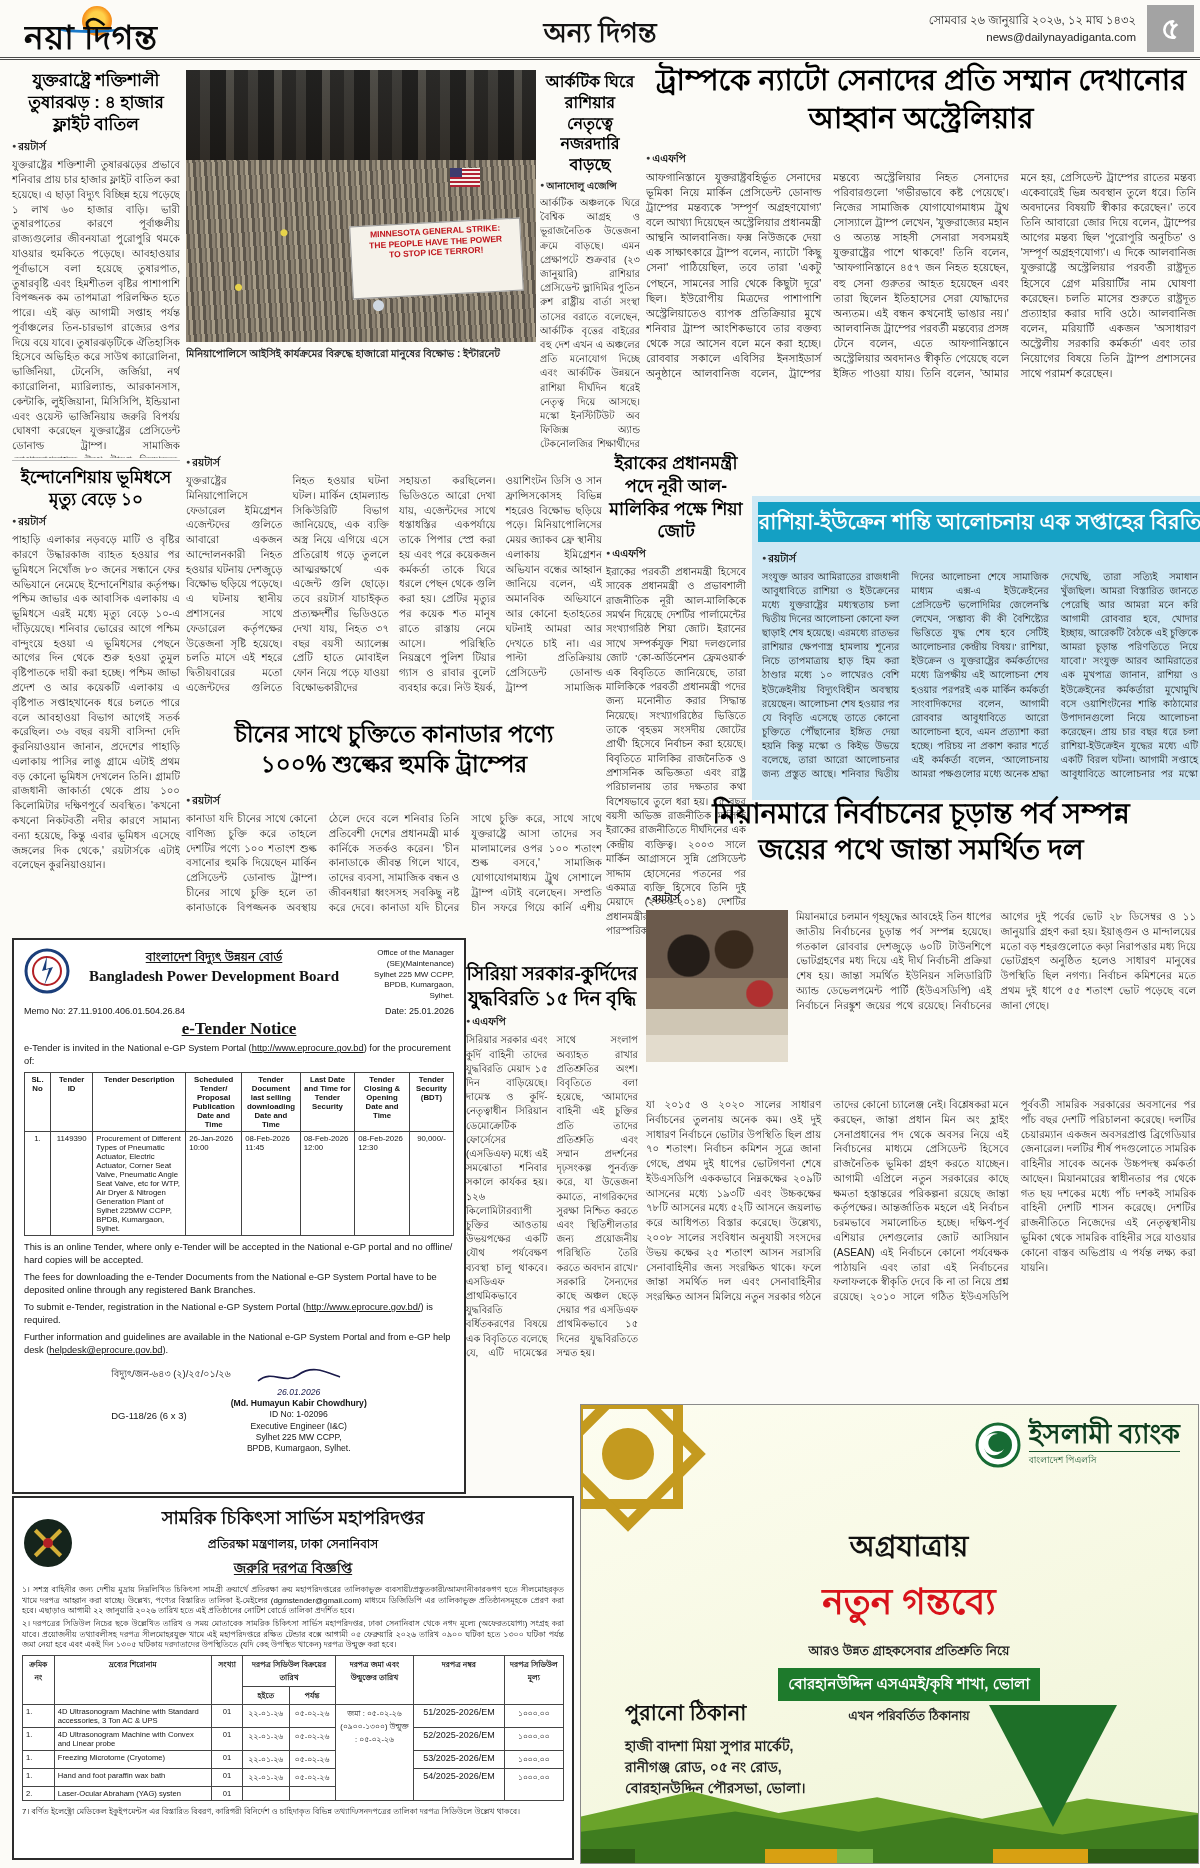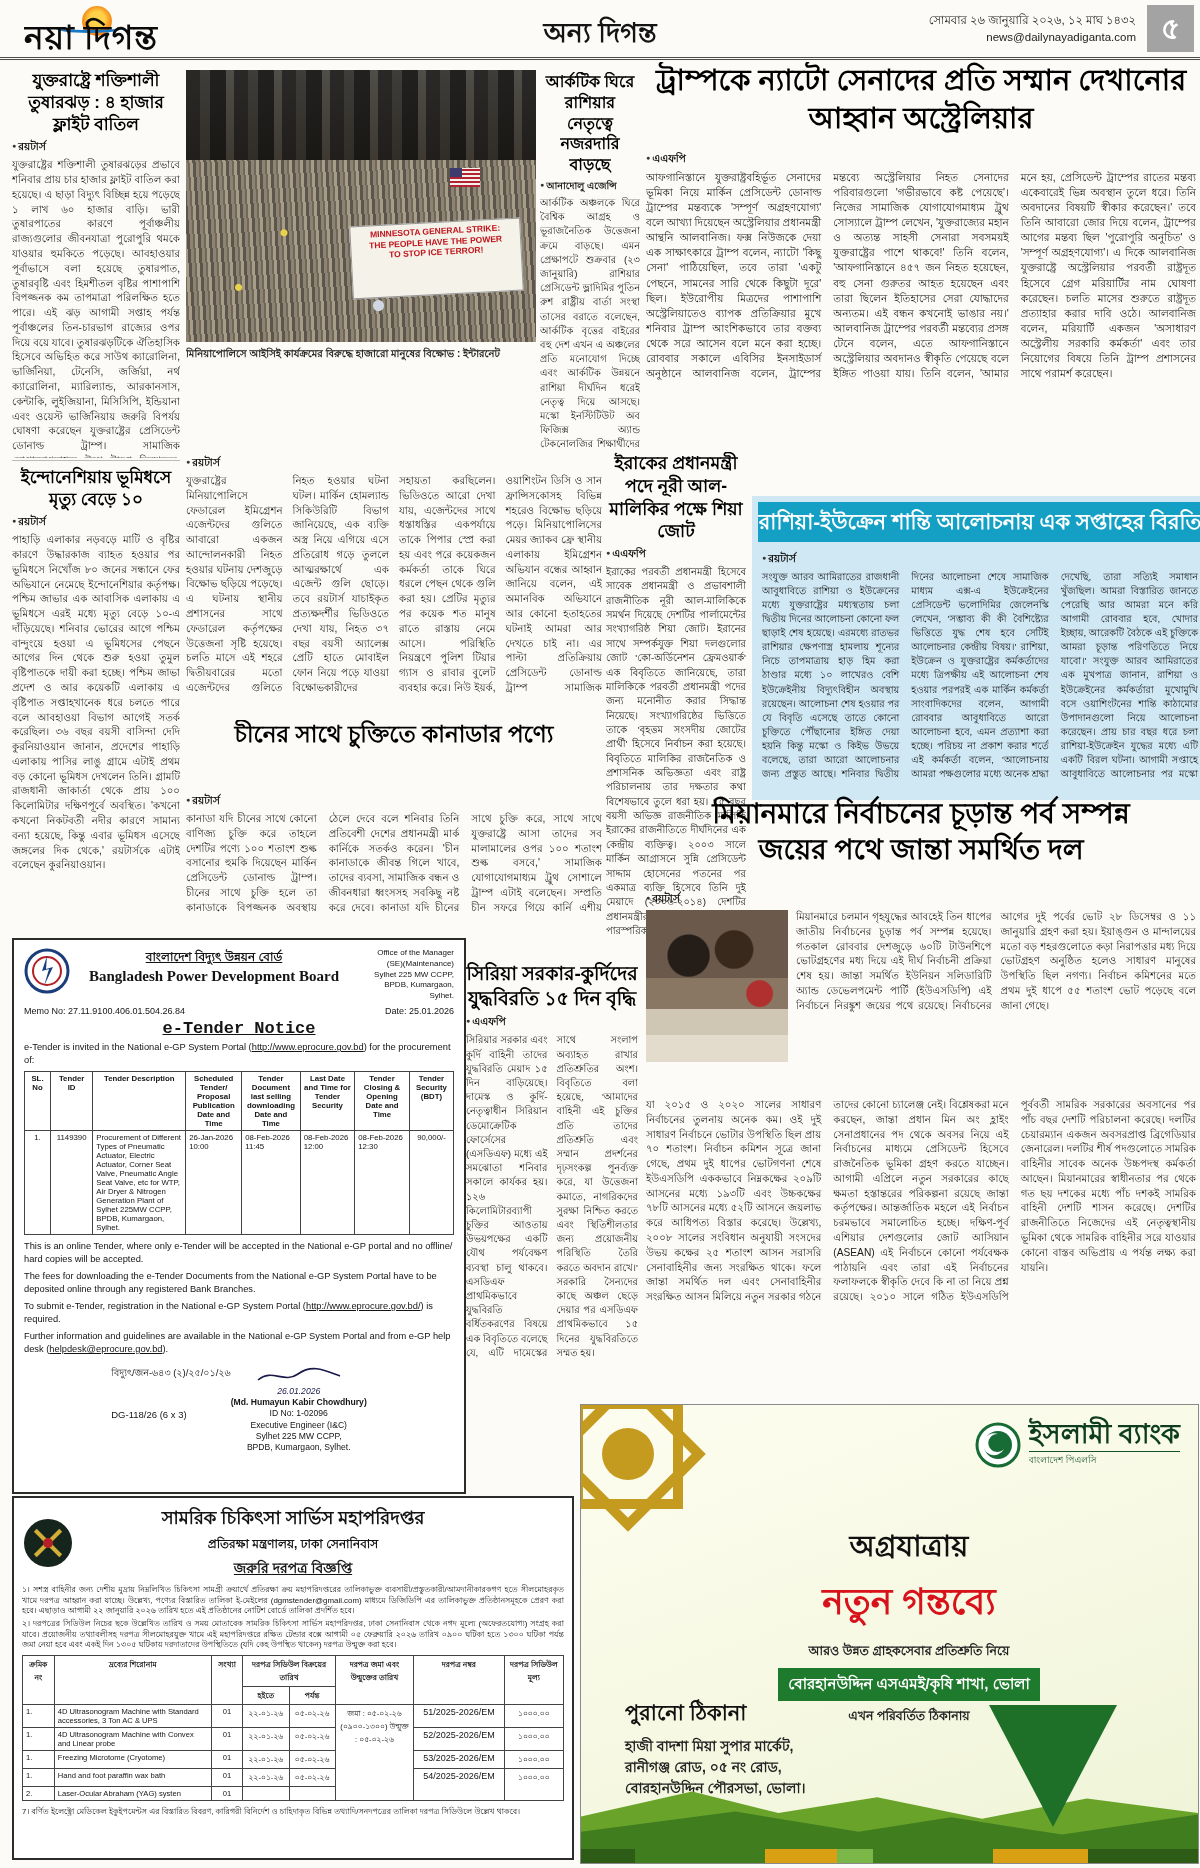--- a/index.html
+++ b/index.html
@@ -146,20 +146,21 @@
   </div>
   <div id="caption1" class="abs" style="left:186px;top:346px;width:350px;height:18px;">মিনিয়াপোলিসে আইসিই কার্যক্রমের বিরুদ্ধে হাজারো মানুষের বিক্ষোভ : ইন্টারনেট</div>
 
   <div class="abs" style="left:186px;top:452px;width:416px;height:264px;">
     <div class="byline">রয়টার্স</div>
     <div class="body-t cols4" style="height:236px;">যুক্তরাষ্ট্রের মিনিয়াপোলিসে ফেডারেল ইমিগ্রেশন এজেন্টদের গুলিতে আবারো একজন আন্দোলনকারী নিহত হওয়ার ঘটনায় দেশজুড়ে বিক্ষোভ ছড়িয়ে পড়েছে। এ ঘটনায় স্থানীয় প্রশাসনের সাথে ফেডারেল কর্তৃপক্ষের উত্তেজনা সৃষ্টি হয়েছে। চলতি মাসে এই শহরে দ্বিতীয়বারের মতো এজেন্টদের গুলিতে নিহত হওয়ার ঘটনা ঘটল। মার্কিন হোমল্যান্ড সিকিউরিটি বিভাগ জানিয়েছে, এক ব্যক্তি অস্ত্র নিয়ে এগিয়ে এসে প্রতিরোধ গড়ে তুললে আত্মরক্ষার্থে এক এজেন্ট গুলি ছোড়ে। তবে রয়টার্স যাচাইকৃত প্রত্যক্ষদর্শীর ভিডিওতে দেখা যায়, নিহত ৩৭ বছর বয়সী অ্যালেক্স প্রেটি হাতে মোবাইল ফোন নিয়ে পড়ে যাওয়া বিক্ষোভকারীদের সহায়তা করছিলেন। ভিডিওতে আরো দেখা যায়, এজেন্টদের সাথে ধস্তাধস্তির একপর্যায়ে তাকে পিপার স্প্রে করা হয় এবং পরে কয়েকজন কর্মকর্তা তাকে ঘিরে ধরলে পেছন থেকে গুলি করা হয়। প্রেটির মৃত্যুর পর কয়েক শত মানুষ রাতে রাস্তায় নেমে আসে। পরিস্থিতি নিয়ন্ত্রণে পুলিশ টিয়ার গ্যাস ও রাবার বুলেট ব্যবহার করে। নিউ ইয়র্ক, ওয়াশিংটন ডিসি ও সান ফ্রান্সিসকোসহ বিভিন্ন শহরেও বিক্ষোভ ছড়িয়ে পড়ে। মিনিয়াপোলিসের মেয়র জ্যাকব ফ্রে স্থানীয় এলাকায় ইমিগ্রেশন অভিযান বন্ধের আহ্বান জানিয়ে বলেন, এই অমানবিক অভিযানে আর কোনো হতাহতের ঘটনাই আমরা আর দেখতে চাই না। এর পাল্টা প্রতিক্রিয়ায় প্রেসিডেন্ট ডোনাল্ড ট্রাম্প সামাজিক যোগাযোগমাধ্যমে স্থানীয় নেতৃত্বের 'উসকানি দেয়ার' অভিযোগ করেন। ভাইস প্রেসিডেন্ট জেডি ভ্যান্স স্থানীয় প্রশাসনের সহযোগিতা না পাওয়ার কথা উল্লেখ করলেও গভর্নর ওয়ালজ বলেন, এই অভিযান স্থানীয় পুলিশ ব্যবস্থার ওপর বাড়তি চাপ সৃষ্টি করছে। এর আগে চলতি মাসে আরেক মার্কিন নাগরিক রেনি গুডের গুলিতে নিহত হওয়া, স্কুলশিশু ও পাঁচ বছর বয়সী এক শিশুকে আটকসহ একাধিক ঘটনায় জনমনে ক্ষোভ তৈরি হয়। সর্বশেষ এই ঘটনার পর দেশজুড়ে ইমিগ্রেশন অভিযানের বিরুদ্ধে প্রতিবাদ আরো তীব্র হয়ে উঠেছে। নিরাপত্তাজনিত কারণে মিনিয়াপোলিস ইনস্টিটিউট অব আর্ট সাময়িকভাবে বন্ধ ঘোষণা করা হয় এবং এনবিএ মিনেসোটা টিম্বারউলভসের একটি ম্যাচ স্থগিত করা হয়। এ ঘটনায় মিনেসোটা অঙ্গরাজ্যের গভর্নর টিম ওয়ালজ ফেডারেল কর্তৃপক্ষের বক্তব্য প্রত্যাখ্যান করে বলেন, ভিডিও ফুটেজটি 'ভয়াবহ' এবং এই ঘটনায় তদন্তের নেতৃত্ব রাজ্য সরকার নেবে।</div>
   </div>
 
   <div class="abs head" style="left:186px;top:720px;width:416px;height:66px;font-size:23px;">
     <div>চীনের সাথে চুক্তিতে কানাডার পণ্যে</div>
+    <div>১০০% শুল্কের হুমকি ট্রাম্পের</div>
   </div>
   <div class="abs" style="left:186px;top:790px;width:416px;height:144px;">
     <div class="byline">রয়টার্স</div>
     <div class="body-t cols3" style="height:118px;">কানাডা যদি চীনের সাথে কোনো বাণিজ্য চুক্তি করে তাহলে দেশটির পণ্যে ১০০ শতাংশ শুল্ক বসানোর হুমকি দিয়েছেন মার্কিন প্রেসিডেন্ট ডোনাল্ড ট্রাম্প। চীনের সাথে চুক্তি হলে তা কানাডাকে বিপজ্জনক অবস্থায় ঠেলে দেবে বলে শনিবার তিনি প্রতিবেশী দেশের প্রধানমন্ত্রী মার্ক কার্নিকে সতর্কও করেন। 'চীন কানাডাকে জীবন্ত গিলে খাবে, তাদের ব্যবসা, সামাজিক বন্ধন ও জীবনধারা ধ্বংসসহ সবকিছু নষ্ট করে দেবে। কানাডা যদি চীনের সাথে চুক্তি করে, সাথে সাথে যুক্তরাষ্ট্রে আসা তাদের সব মালামালের ওপর ১০০ শতাংশ শুল্ক বসবে,' সামাজিক যোগাযোগমাধ্যম ট্রুথ সোশালে ট্রাম্প এটাই বলেছেন। সম্প্রতি চীন সফরে গিয়ে কার্নি এশীয় পরাশক্তিটিকে 'নির্ভরযোগ্য ও অনুমান করা যায় এমন অংশীদার' আখ্যা দিয়েছিলেন। দাভোসে তিনি ইউরোপের নেতাদের বিশ্বের দ্বিতীয় বৃহত্তম অর্থনীতির কাছ থেকে বিনিয়োগ চাইতেও তাগাদা দিয়েছিলেন তিনি। এ সবই সম্পর্ককে ক্ষেপিয়ে তুলেছে। মার্কিন শুল্ক এড়াতে বেইজিং কানাডাকে ব্যবহারের চেষ্টা করবে বলেও আশঙ্কা তার। যদি গভর্নর কার্নি মনে করেন যে তিনি কানাডাকে যুক্তরাষ্ট্রগামী চীনের পণ্য ফেলার মধ্যবর্তী বন্দর বানাতে যাচ্ছেন, তাহলে বড় ভুল করবেন, কানাডার প্রধানমন্ত্রীকে ব্যঙ্গ করে বলেন তিনি। সাম্প্রতিক মাসগুলোতে যুক্তরাষ্ট্র এবং এর উত্তরের প্রতিবেশীর মধ্যে উত্তেজনা ক্রমশ বাড়ছে।</div>
   </div>
 
   <div class="abs" style="left:540px;top:72px;width:100px;height:380px;">
     <div class="head" style="font-size:16px;">আর্কটিক ঘিরে রাশিয়ার নেতৃত্বে নজরদারি বাড়ছে</div>
     <div class="byline" style="font-size:9.5px;">আনাদোলু এজেন্সি</div>
     <div class="body-t" style="font-size:9.8px;">আর্কটিক অঞ্চলকে ঘিরে বৈশ্বিক আগ্রহ ও ভূরাজনৈতিক উত্তেজনা ক্রমে বাড়ছে। এমন প্রেক্ষাপটে শুক্রবার (২৩ জানুয়ারি) রাশিয়ার প্রেসিডেন্ট ভ্লাদিমির পুতিন রুশ রাষ্ট্রীয় বার্তা সংস্থা তাসের বরাতে বলেছেন, আর্কটিক বৃত্তের বাইরের বহু দেশ এখন এ অঞ্চলের প্রতি মনোযোগ দিচ্ছে এবং আর্কটিক উন্নয়নে রাশিয়া দীর্ঘদিন ধরেই নেতৃত্ব দিয়ে আসছে। মস্কো ইনস্টিটিউট অব ফিজিক্স অ্যান্ড টেকনোলজির শিক্ষার্থীদের সাথে এক আলোচনায় পুতিন বলেন, এর মাধ্যমে তিনি অঞ্চলের কৌশলগত দিকটি তুলে ধরেন।</div>
@@ -219,21 +220,21 @@
         <div>Office of the Manager</div>
         <div>(SE)(Maintenance)</div>
         <div>Sylhet 225 MW CCPP,</div>
         <div>BPDB, Kumargaon, Sylhet.</div>
       </div>
     </div>
     <div style="display:flex;justify-content:space-between;font-size:9px;margin-top:4px;">
       <span>Memo No: 27.11.9100.406.01.504.26.84</span>
       <span>Date: 25.01.2026</span>
     </div>
-    <div class="ctr u" style="font-size:17px;font-weight:bold;font-family:Liberation Mono, monospace;margin:3px 0;">e-Tender Notice</div>
+    <div class="ctr u" style="font-size:17px;font-weight:bold;font-family:Liberation Serif, serif;margin:3px 0;">e-Tender Notice</div>
     <div class="small-e" style="margin-bottom:4px;"><span>e-Tender is invited in the National e-GP System Portal (</span><span class="u">http://www.eprocure.gov.bd</span><span>) for the procurement of:</span></div>
     <table class="tb" style="font-size:7.8px;">
       <tbody>
           <tr>
         <th style="width:20px;">SL. No</th>
         <th style="width:36px;">Tender ID</th>
         <th style="width:92px;">Tender Description</th>
         <th style="width:50px;">Scheduled Tender/ Proposal Publication Date and Time</th>
         <th style="width:52px;">Tender Document last selling downloading Date and Time</th>
         <th style="width:50px;">Last Date and Time for Tender Security</th>

